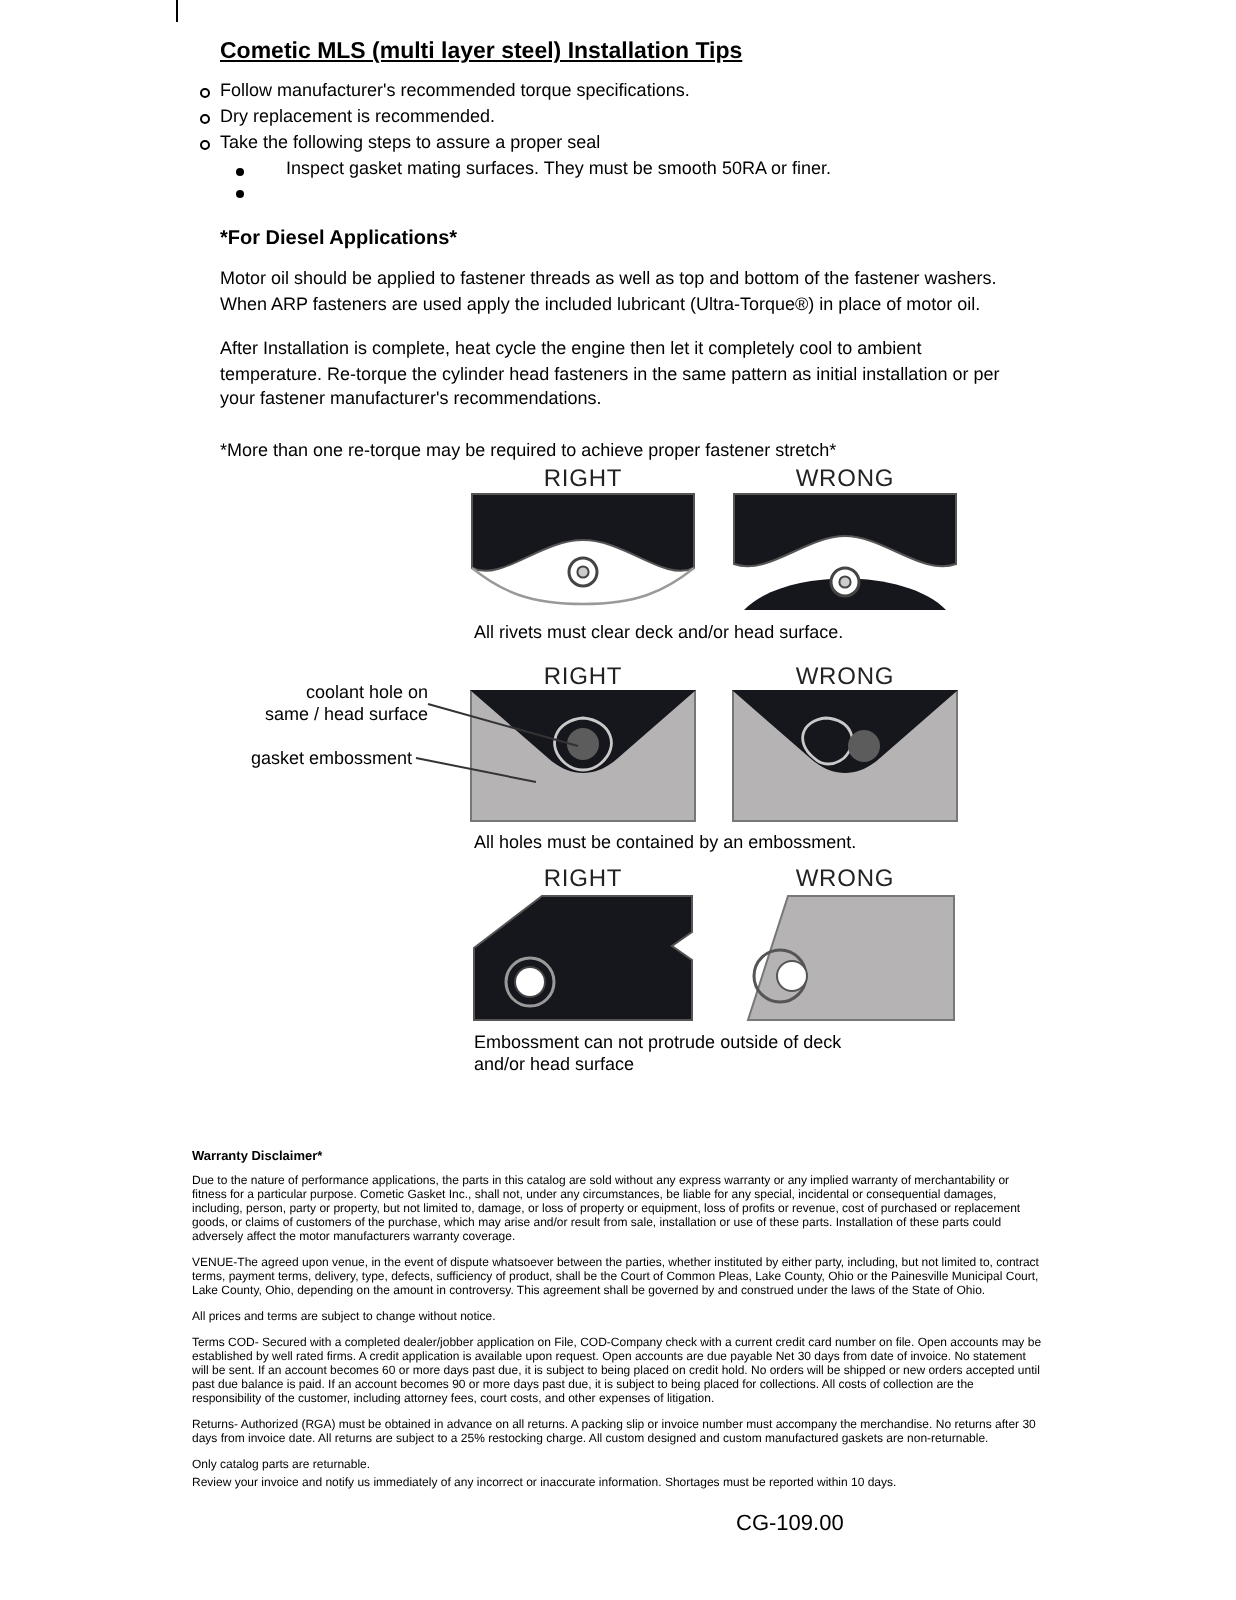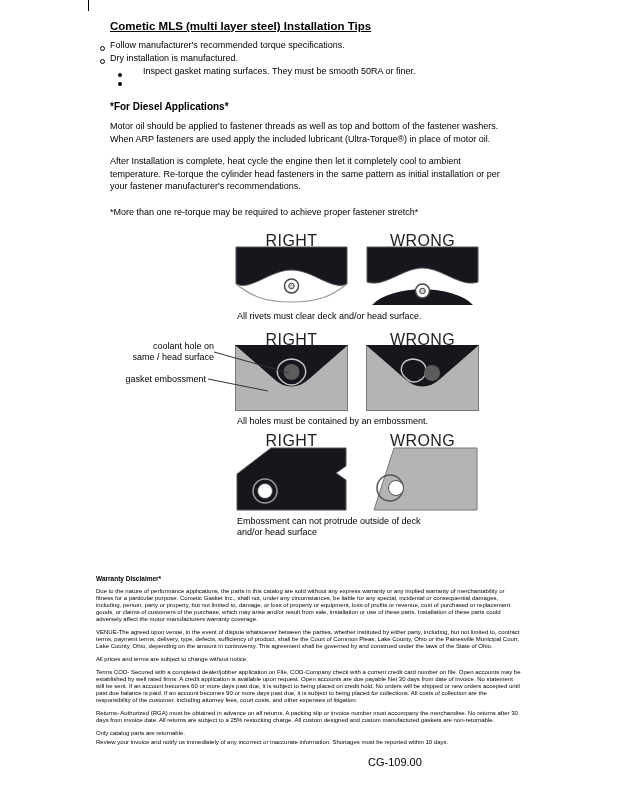--- a/index.html
+++ b/index.html
@@ -6,30 +6,30 @@
   .page {
     position:relative; width:618px; height:800px; overflow:hidden;
     background:#ffffff; color:#000;
     font-family:"Liberation Sans", sans-serif;
   }
   .crop-mark { position:absolute; left:88px; top:0; width:1px; height:11px; background:#000; }
 
   
   .content { position:absolute; left:96px; top:20px; width:440px; }
   .title { font-size:11.5px; font-weight:bold; text-decoration:underline; margin:0 0 8px 14px; }
-  .bullet-row { display:flex; align-items:flex-end; margin:0 0 2.5px 4px; font-size:9px; line-height:10.5px; }
+  .bullet-row { display:flex; align-items:center; margin:0 0 2.5px 4px; font-size:9px; line-height:10.5px; }
   .marker-open { flex:0 0 auto; width:3px; height:3px; border:1px solid #000; border-radius:50%; margin:3px 5px 0 0; }
   .marker-filled { flex:0 0 auto; width:4px; height:4px; background:#000; border-radius:50%; margin:3px 5px 0 0; }
   .sub { margin-left:22px;gap:16px; }
   .section-heading { font-size:10px; font-weight:bold; margin:15px 0 8px 14px; }
   .para { font-size:9px; line-height:12.5px; margin:0 0 10px 14px; width:404px; }
   .note { font-size:9px; margin:14px 0 0 14px; }
 
   
-  .fig-label { position:absolute; width:113px; text-align:center; font-size:16px; letter-spacing:0.4px; color:#222; }
+  .fig-label { position:absolute; width:113px; text-align:center; font-size:12px; letter-spacing:0.4px; color:#222; }
   .panel { position:absolute; width:113px; }
   .panel svg { display:block; }
   .fig-caption { position:absolute; left:237px; font-size:9px; line-height:11px; color:#000; }
   .pre { white-space:pre-line; }
   .annotation { position:absolute; font-size:9px; line-height:10.5px; text-align:right; }
   .overlay { position:absolute; pointer-events:none; }
 
   
   .disclaimer { position:absolute; left:96px; top:575px; width:426px; font-size:6px; line-height:7px; color:#000; }
   .disclaimer-heading { font-size:6.5px; font-weight:bold; margin:0 0 6px 0; }
@@ -47,21 +47,25 @@
 
   <div class="content">
     <h1 class="title">Cometic MLS (multi layer steel) Installation Tips</h1>
 
     <div class="bullet-row">
       <span class="marker-open"></span>
       <span>Follow manufacturer's recommended torque specifications.</span>
     </div>
     <div class="bullet-row">
       <span class="marker-open"></span>
-      <span>Dry installation is manufactured.</span>
+      <span>Dry replacement is recommended.</span>
+    </div>
+    <div class="bullet-row">
+      <span class="marker-open"></span>
+      <span>Take the following steps to assure a proper seal</span>
     </div>
     <div class="bullet-row sub">
       <span class="marker-filled"></span>
       <span>Inspect gasket mating surfaces.  They must be smooth 50RA or finer.</span>
     </div>
     <div class="bullet-row sub">
       <span class="marker-filled"></span>
     </div>
 
     <div class="section-heading">*For Diesel Applications*</div>

